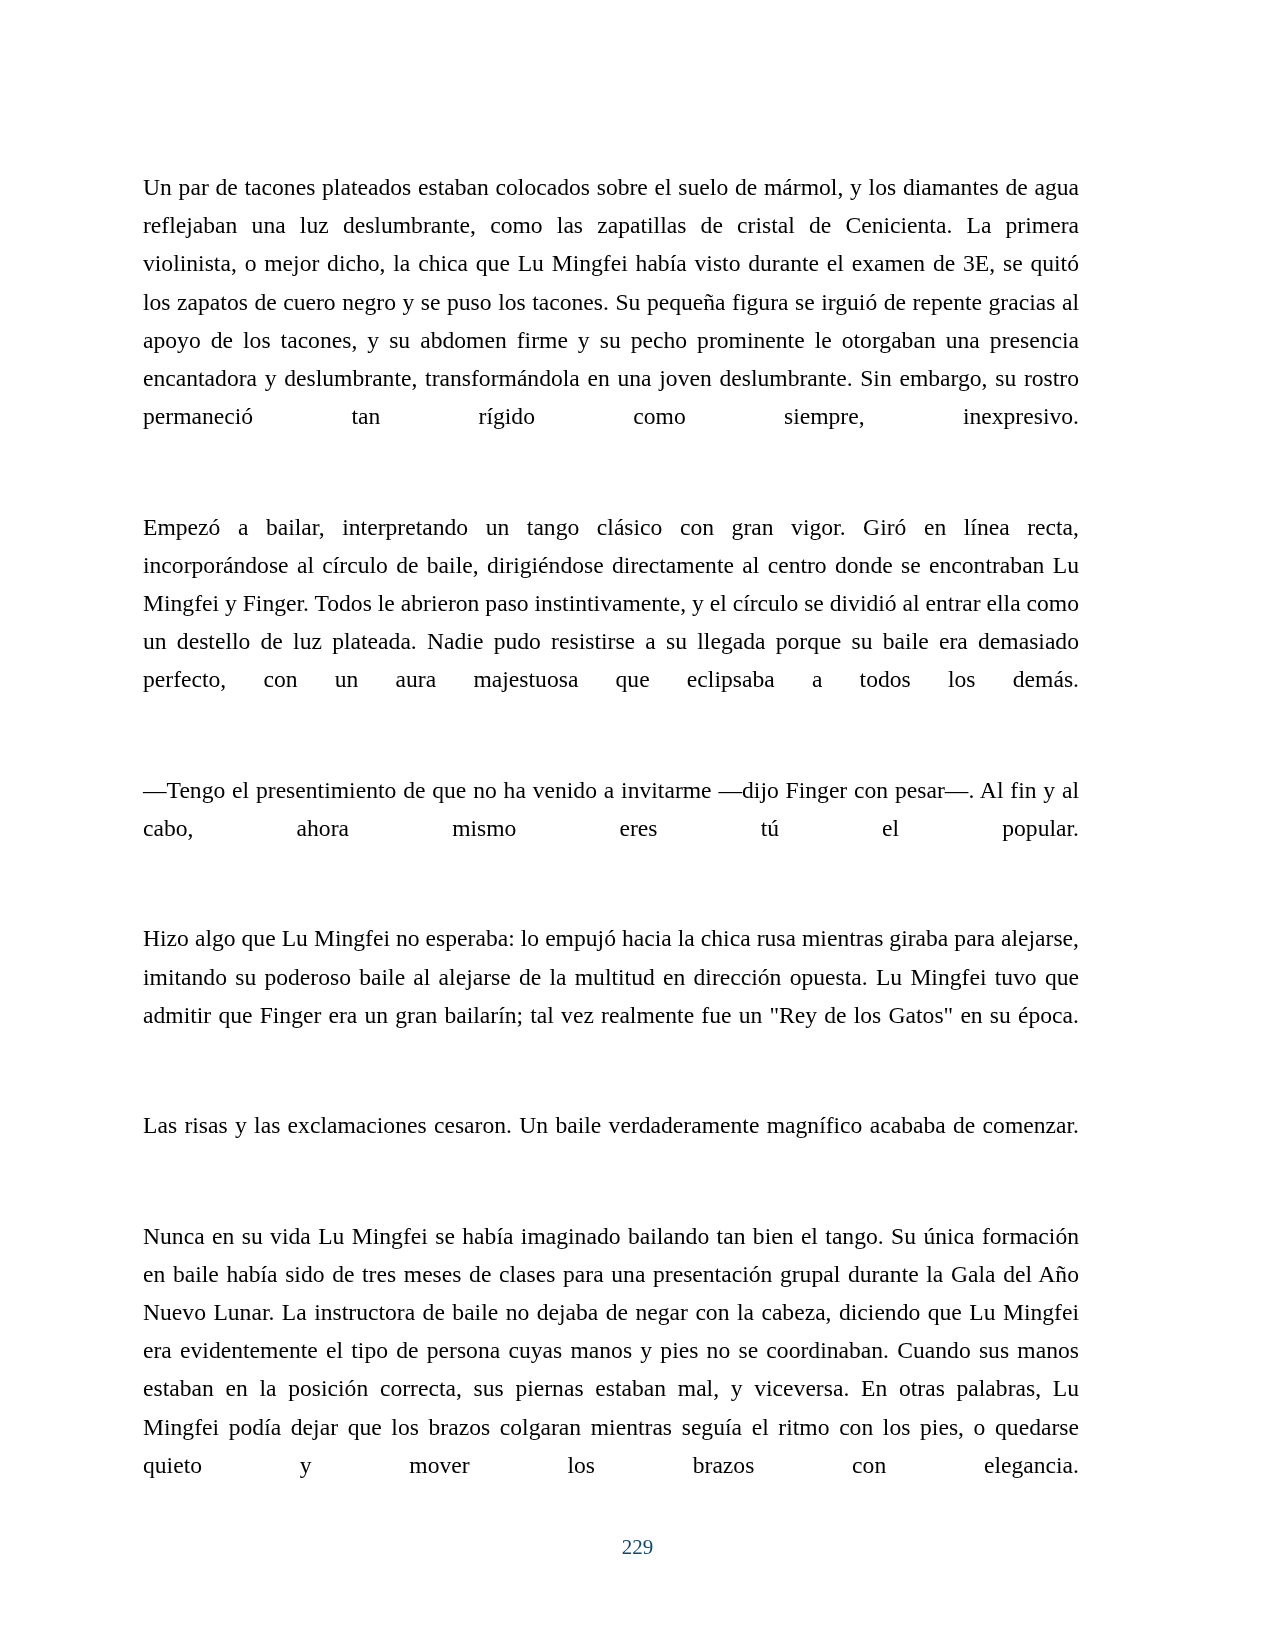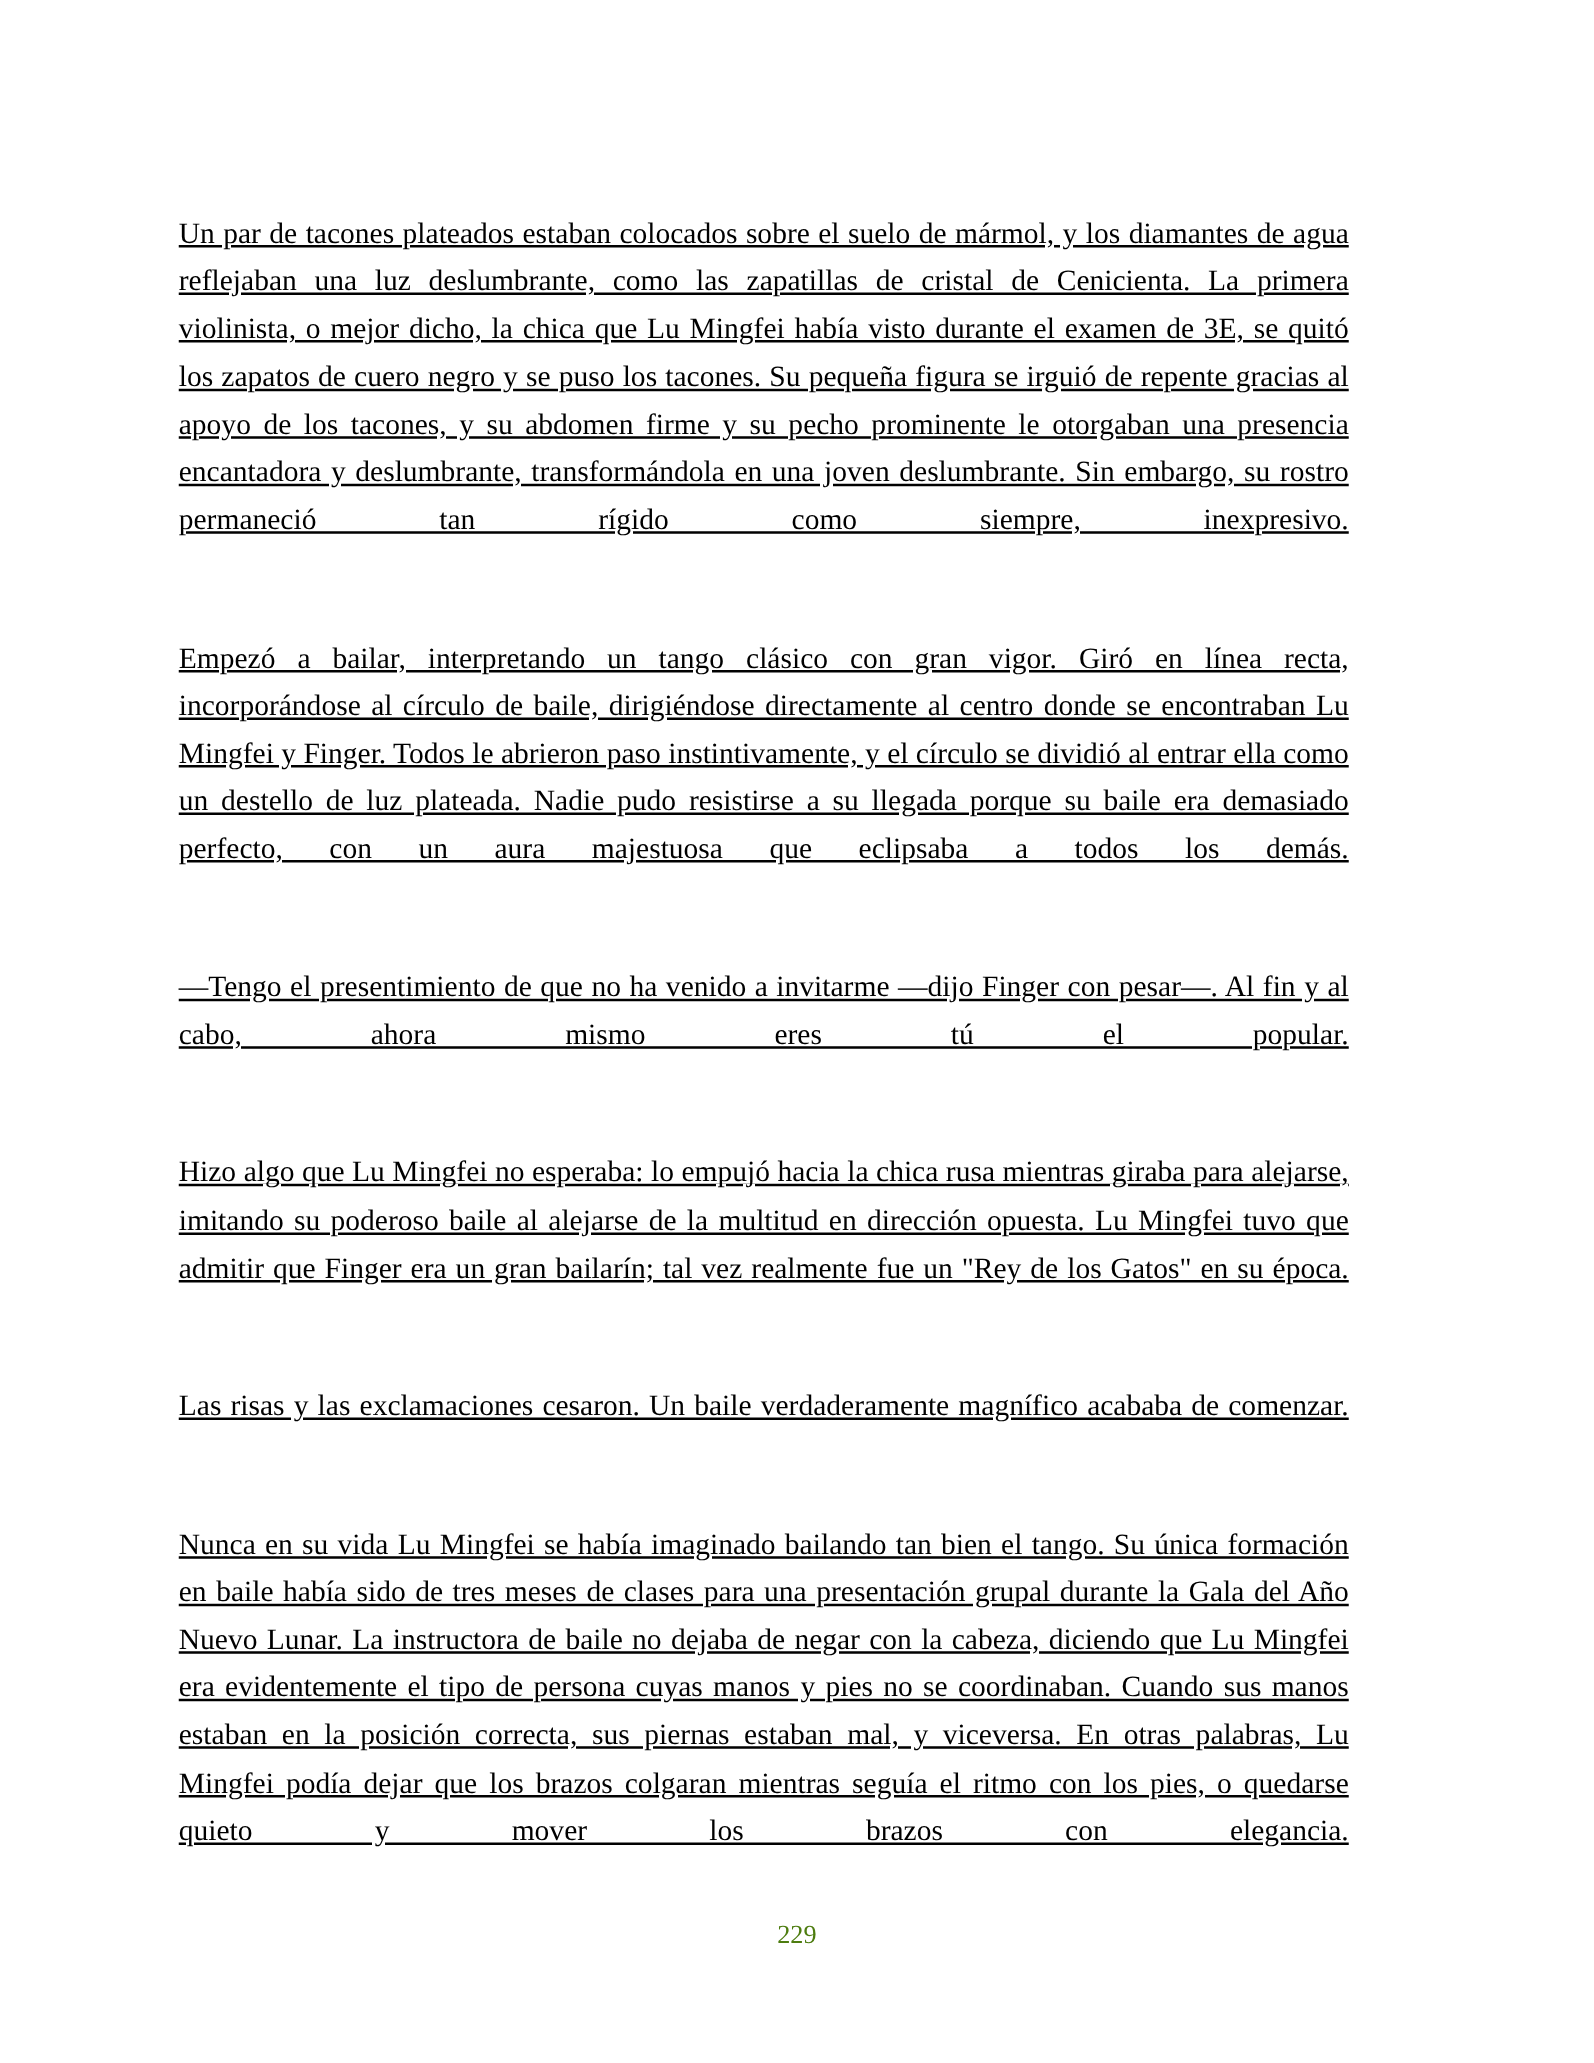--- a/index.html
+++ b/index.html
@@ -28,41 +28,40 @@
   p.para {
     margin: 0 0 34px 0;
     font-size: 23.6px;
     line-height: 38.2px;
     text-align: justify;
     text-justify: inter-word;
     hyphens: none;
     -webkit-hyphens: none;
     word-spacing: 0px;
     letter-spacing: 0.01px;
-    text-decoration: underline;
   }
   p.para:last-of-type {
     margin-bottom: 0;
   }
   
   p.para::after {
     content: "";
     display: inline-block;
     width: 100%;
   }
   .page-number {
     position: absolute;
     left: 0;
     right: 0;
     top: 1534px;
     text-align: center;
     font-size: 21px;
     line-height: 26px;
     font-family: "Liberation Serif", "DejaVu Serif", serif;
-    color: #4d7c0f;
+    color: #0c4a6e;
   }
 </style>
 </head>
 <body>
 
 <div class="page">
 
   <div class="content">
     <p class="para">Un par de tacones plateados estaban colocados sobre el suelo de mármol, y los diamantes de agua reflejaban una luz deslumbrante, como las zapatillas de cristal de Cenicienta. La primera violinista, o mejor dicho, la chica que Lu Mingfei había visto durante el examen de 3E, se quitó los zapatos de cuero negro y se puso los tacones. Su pequeña figura se irguió de repente gracias al apoyo de los tacones, y su abdomen firme y su pecho prominente le otorgaban una presencia encantadora y deslumbrante, transformándola en una joven deslumbrante. Sin embargo, su rostro permaneció tan rígido como siempre, inexpresivo.</p>
     <p class="para">Empezó a bailar, interpretando un tango clásico con gran vigor. Giró en línea recta, incorporándose al círculo de baile, dirigiéndose directamente al centro donde se encontraban Lu Mingfei y Finger. Todos le abrieron paso instintivamente, y el círculo se dividió al entrar ella como un destello de luz plateada. Nadie pudo resistirse a su llegada porque su baile era demasiado perfecto, con un aura majestuosa que eclipsaba a todos los demás.</p>

